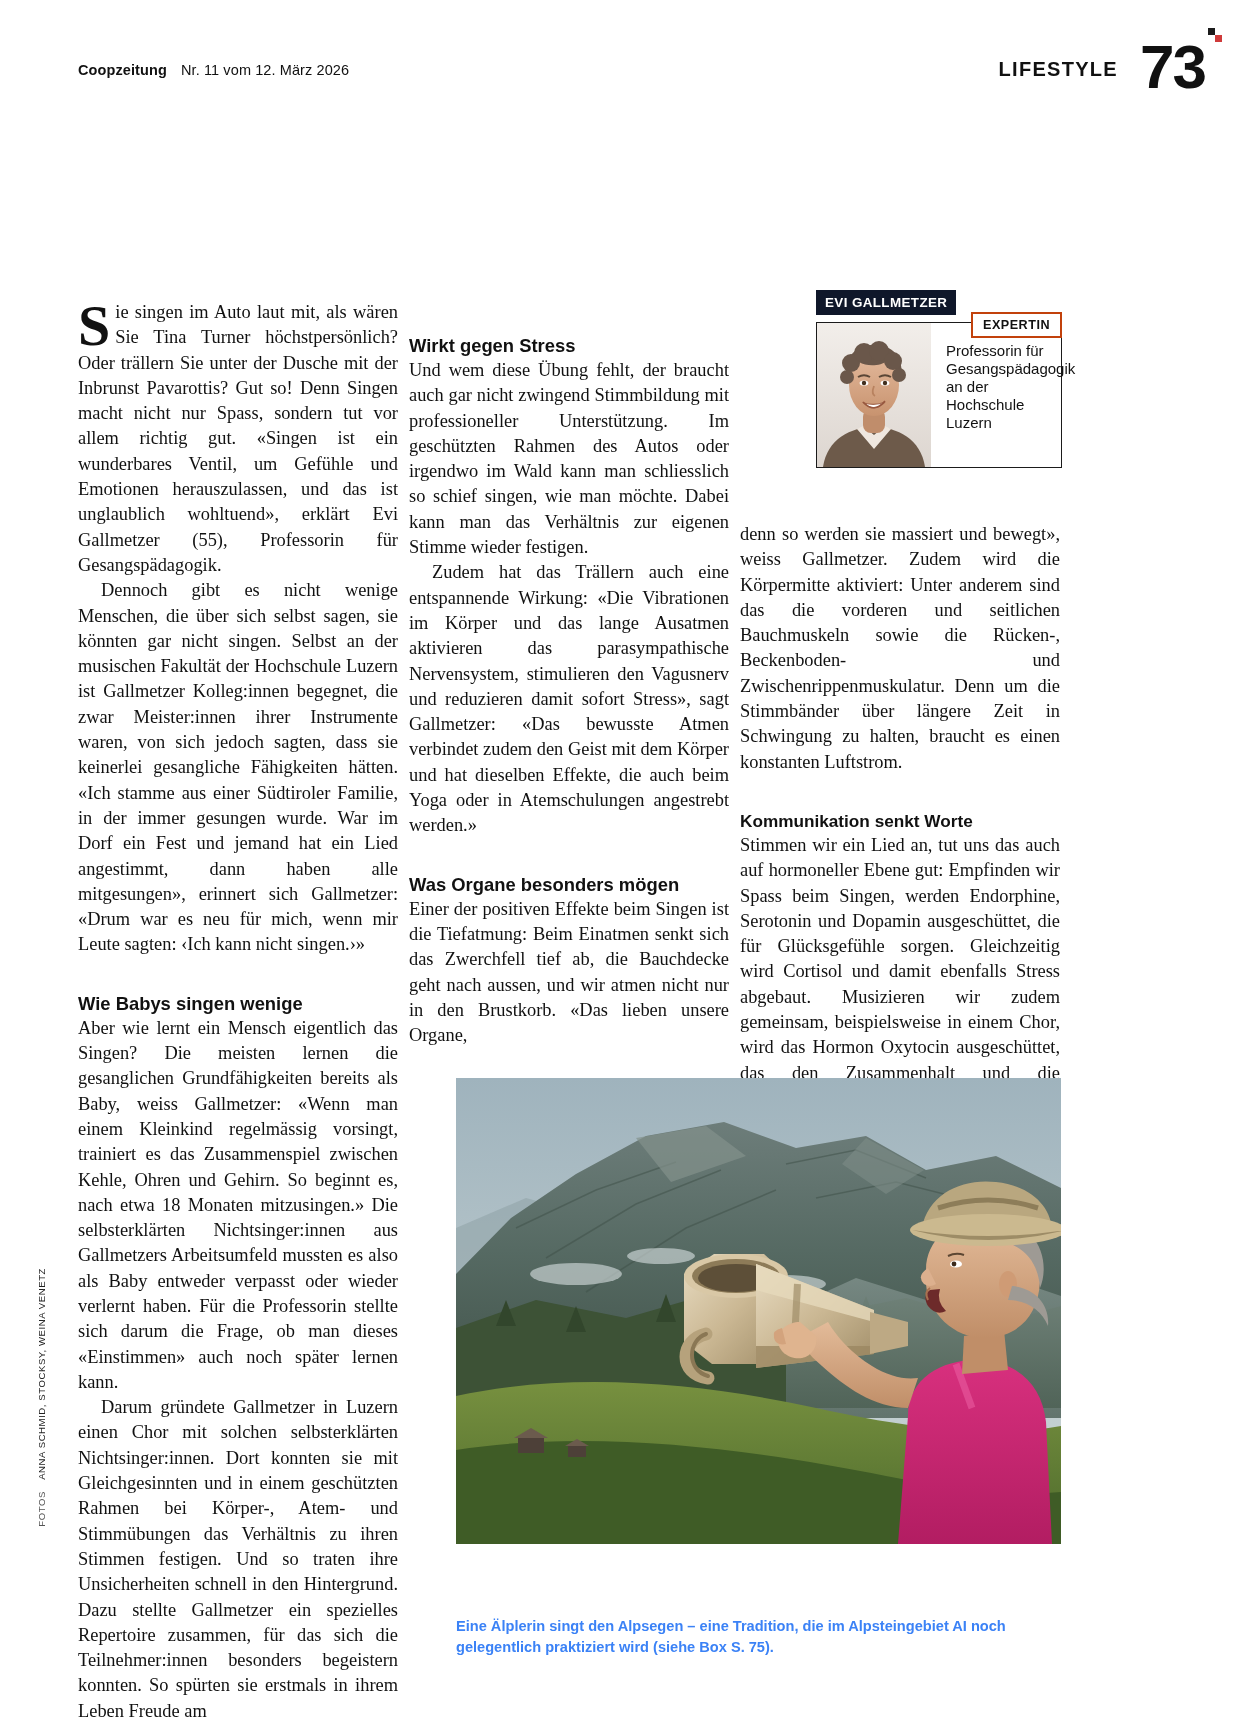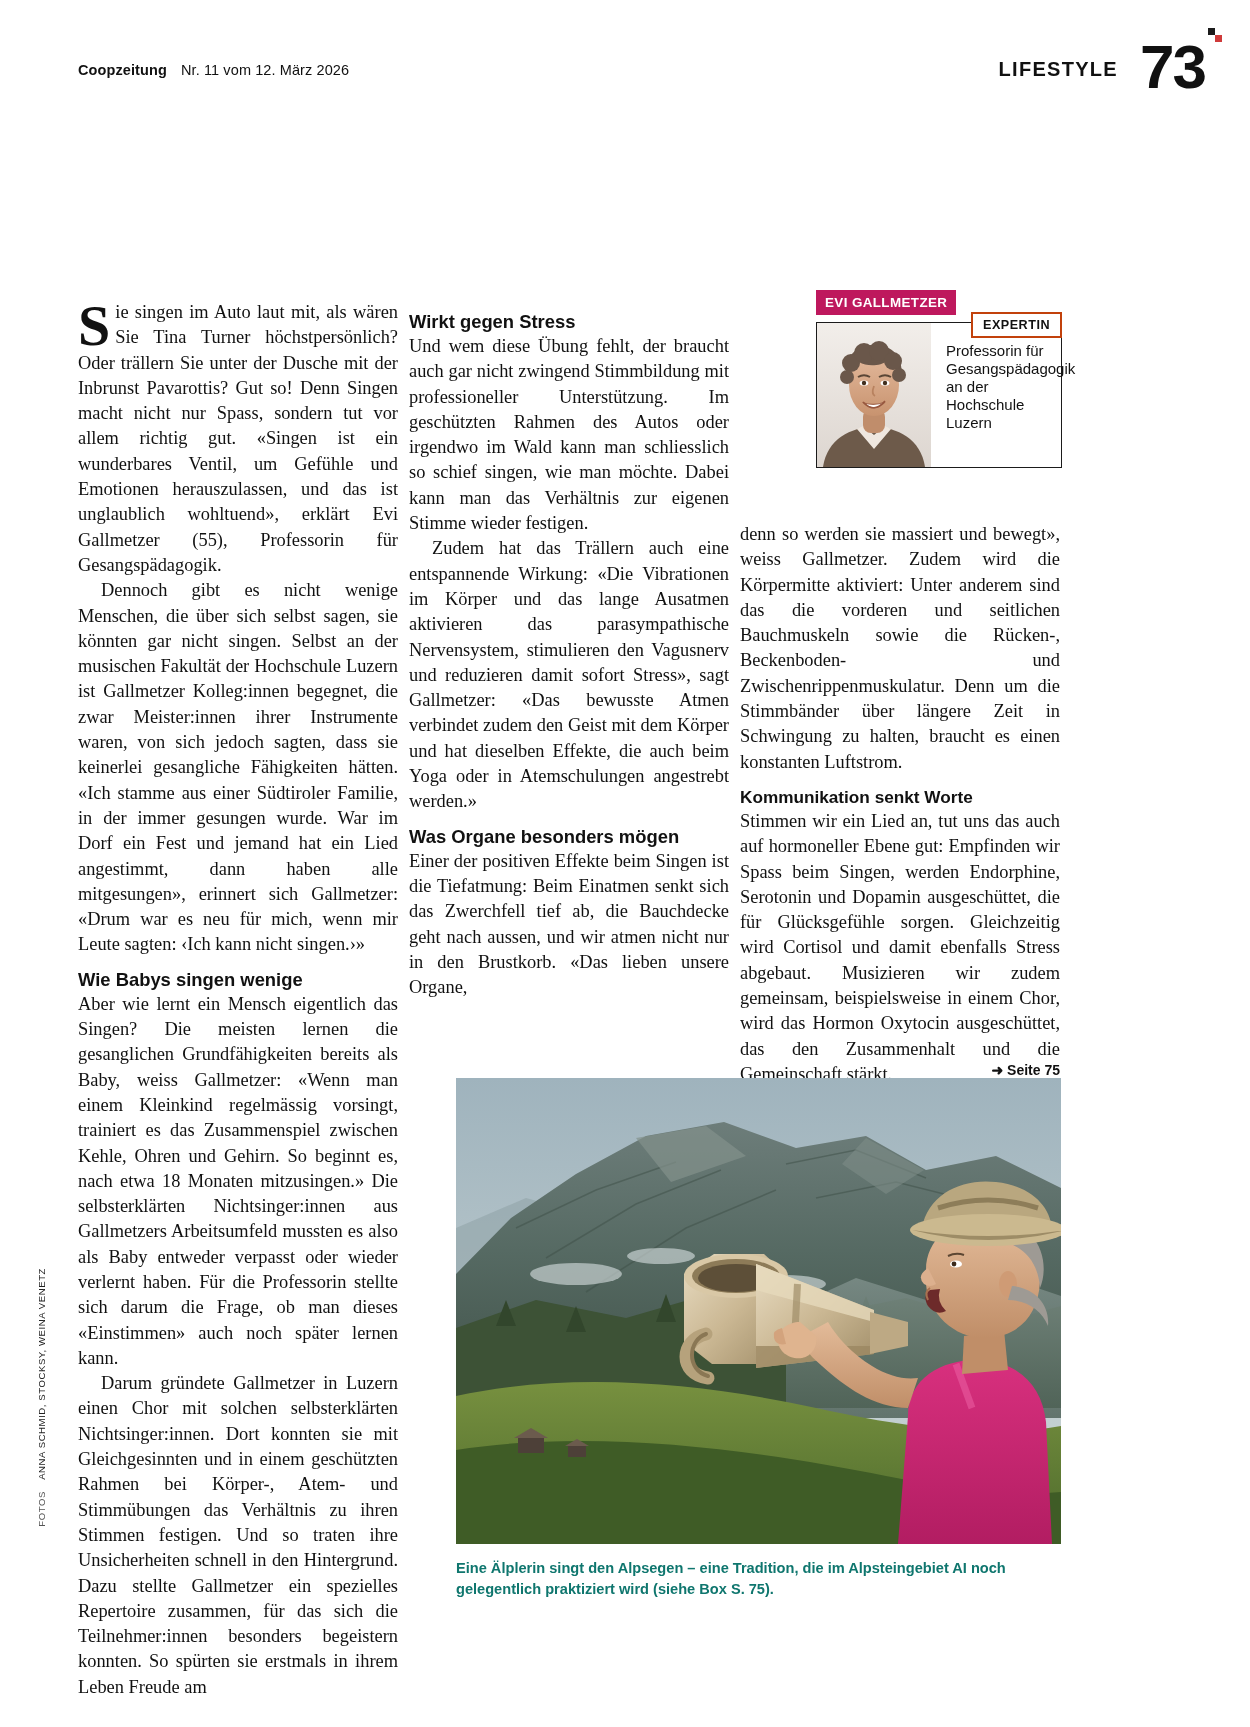--- a/index.html
+++ b/index.html
@@ -47,34 +47,34 @@
   .body-p {
     font-family:"Liberation Serif", serif;
     font-size:18.4px; line-height:25.3px;
     text-align:justify; hyphens:auto; -webkit-hyphens:auto;
     text-indent:1.25em;
   }
   .body-p.noindent { text-indent:0; }
   .subhead {
     font-family:"Liberation Sans", sans-serif;
     font-weight:700; font-size:17.2px; line-height:22px;
-    margin-top:11px; margin-bottom:1px; text-indent:0;
+    margin-top:35px; margin-bottom:1px; text-indent:0;
   }
   .dropcap-p { text-indent:0; }
   .dropcap {
     float:left; font-family:"Liberation Serif", serif;
     font-weight:700; font-size:58px; line-height:44px;
     margin:4px 5px 0 0;
   }
 
   
   .expertbox { position:absolute; left:812px; top:290px; width:250px; }
   .tag-name {
     position:absolute; left:4px; top:0;
-    background:#be185d; color:#fff;
+    background:#0f172a; color:#fff;
     font-family:"Liberation Sans", sans-serif;
     font-weight:700; font-size:13.4px; letter-spacing:0.4px;
     padding:5px 9px 5px 9px; white-space:nowrap; z-index:3;
   }
   .tag-role {
     position:absolute; right:0; top:22px;
     background:#fff; border:2px solid #c2410c; color:#111;
     font-family:"Liberation Sans", sans-serif;
     font-weight:700; font-size:12.6px; letter-spacing:0.5px;
     padding:4px 10px; white-space:nowrap; z-index:4;
@@ -102,23 +102,23 @@
     margin-top:-25px;
   }
 
   
   .photo {
     position:absolute; left:456px; top:1078px; width:605px; height:466px;
     overflow:hidden; background:#5c6d62;
   }
   .photo svg { display:block; width:605px; height:466px; }
   .caption {
-    position:absolute; left:456px; top:1558px; width:560px;
-    font-family:"Liberation Sans", sans-serif;
-    font-weight:700; font-size:14.6px; line-height:21px; color:#0f766e;
+    position:absolute; left:456px; top:1616px; width:560px;
+    font-family:"Liberation Sans", sans-serif;
+    font-weight:700; font-size:14.6px; line-height:21px; color:#3b82f6;
   }
 
   
   .credit {
     position:absolute; left:36px; top:1268px;
     transform-origin: left top;
     transform: rotate(-90deg) translate(-100%, 0);
     white-space:nowrap;
     font-family:"Liberation Sans", sans-serif;
     font-size:9.6px; letter-spacing:0.55px; color:#222;

